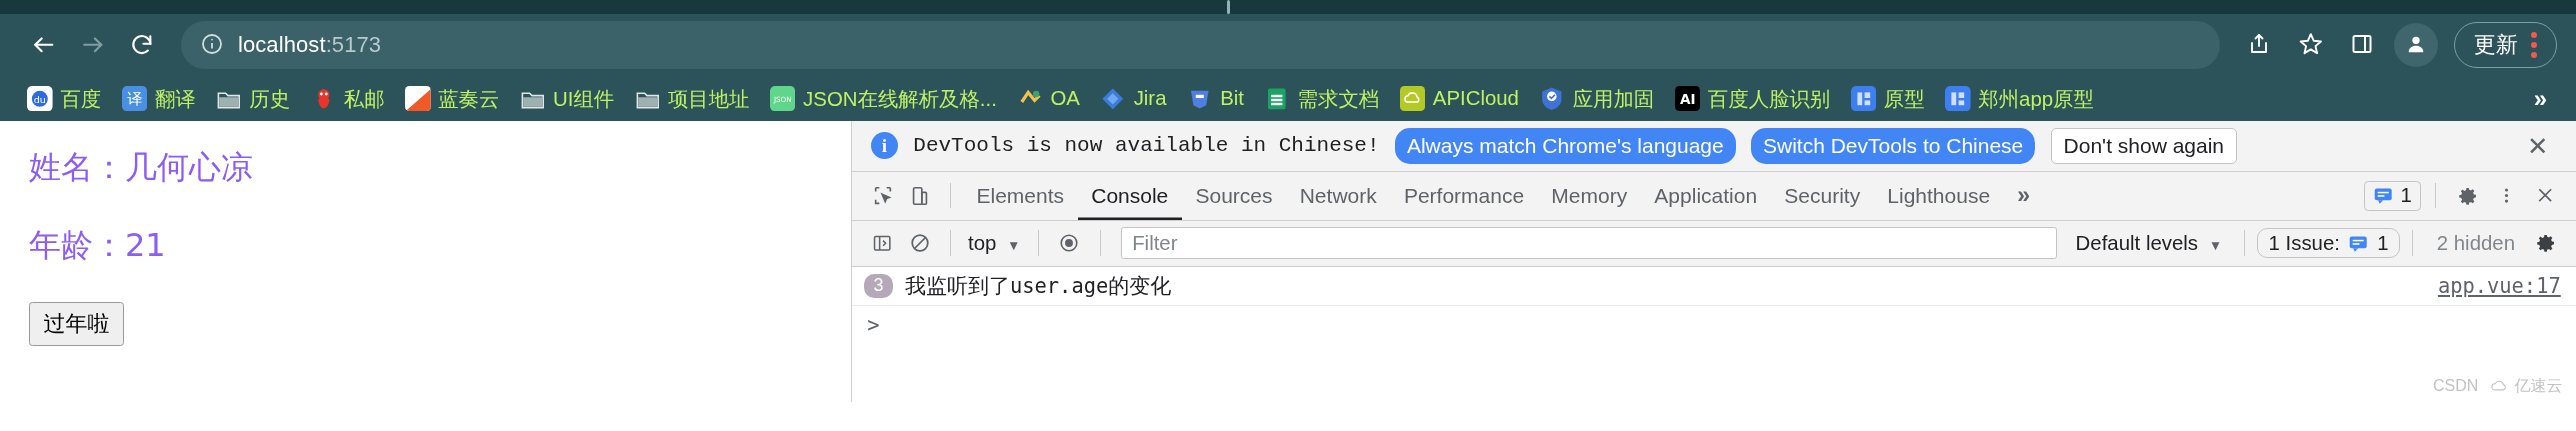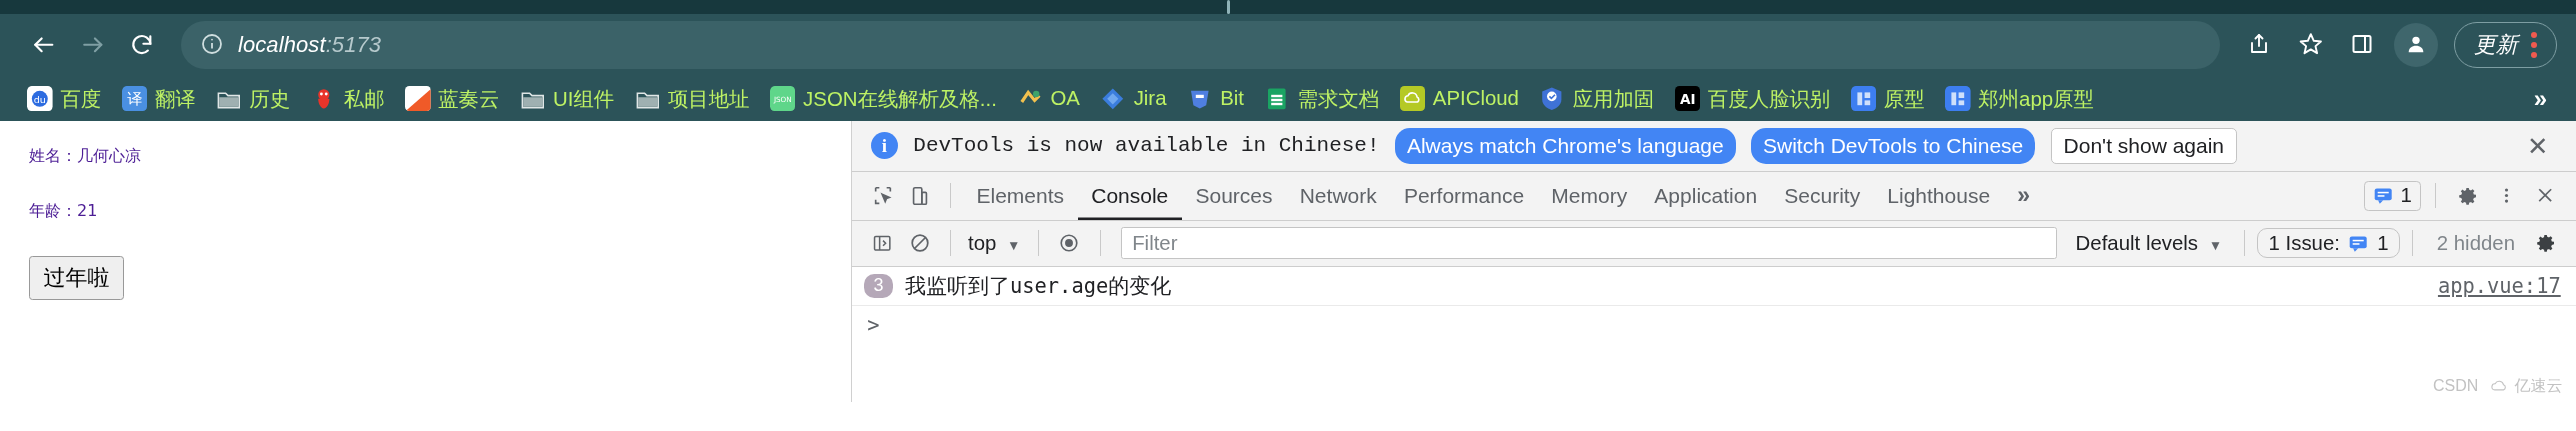--- a/index.html
+++ b/index.html
@@ -12,21 +12,21 @@
   
   .browser-chrome { background: #2c5359; width: 100%; }
   .tabstrip { height: 13.6px; background: #17383d; position: relative; }
   .tabstrip .tab-stub {
     position: absolute; left: 1227px; top: 0; width: 2.6px; height: 13.6px;
     background: #8fb3b8; border-radius: 1.7px;
   }
 
   .toolbar {
     height: 63px; display: flex; align-items: center;
-    padding: 0 19px; gap: 0; font-style: italic;
+    padding: 0 19px; gap: 0;
   }
   .nav-btn {
     width: 49px; height: 49px; border-radius: 50%;
     display: flex; align-items: center; justify-content: center;
     flex: none;
   }
   .nav-btn svg { display: block; }
 
   .omnibox {
     flex: 1; height: 48px; margin-left: 15.3px; margin-right: 15.3px;
@@ -77,21 +77,21 @@
 
   
   .content { display: flex; height: 281px; width: 100%; }
 
   
   .page {
     width: 852px; background: #ffffff; padding: 25.6px 29px 0 29px;
     font-family: "DejaVu Sans", "Liberation Sans", sans-serif;
     position: relative; border-right: 0.9px solid #d0d0d0;
   }
-  .page p { font-size: 16px; color: #4c1d95; margin-bottom: 34px; }
+  .page p { font-size: 32px; color: #8b5cf6; margin-bottom: 34px; }
   .page-btn {
     font-size: 22px; padding: 6px 13.6px; border: 0.9px solid #999;
     background: #efefef; border-radius: 3.4px; color: #000;
     font-family: "DejaVu Sans", "Liberation Sans", sans-serif;
   }
 
   
   .devtools {
     flex: 1; background: #ffffff; display: flex; flex-direction: column;
     font-family: "Liberation Sans", sans-serif; min-width: 0;

